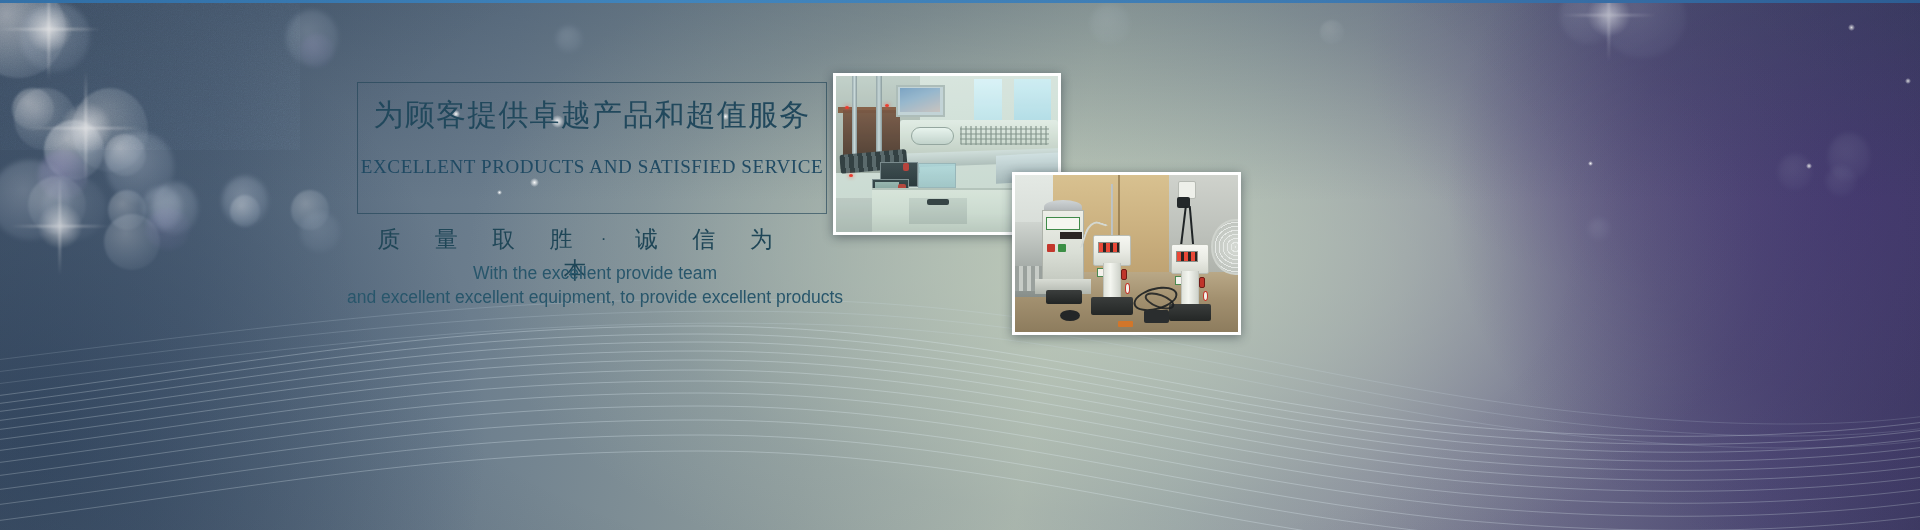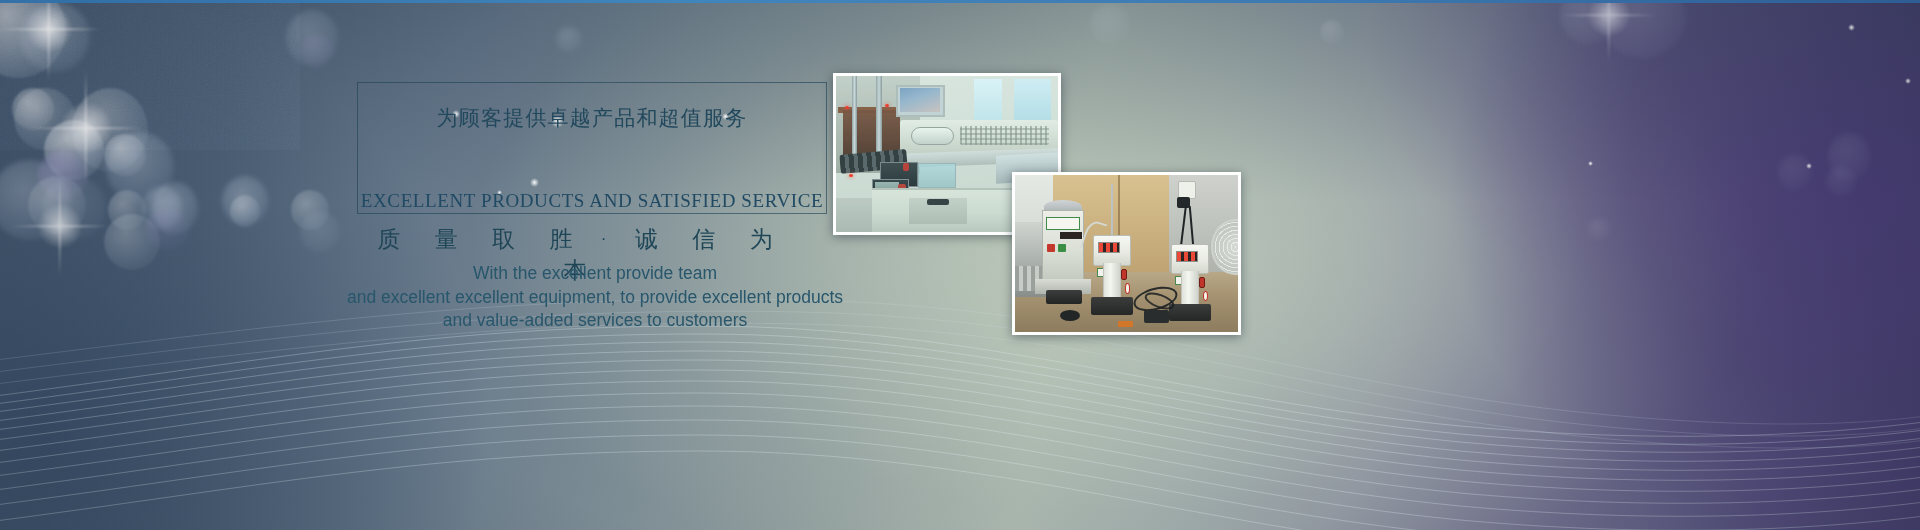--- a/index.html
+++ b/index.html
@@ -122,33 +122,32 @@
   .waves{position:absolute;left:0;bottom:0;width:100%;height:300px;pointer-events:none;}
 
   
   .content{position:absolute;inset:0;}
 
   .title-box{
     position:absolute;left:357px;top:82px;width:470px;height:132px;
     border:1px solid rgba(30,66,86,0.62);
   }
   .title-cn{
-    position:absolute;left:357px;top:104px;width:470px;
+    position:absolute;left:357px;top:95px;width:470px;
     text-align:center;
-    font-size:21px;letter-spacing:1.2px;
+    font-size:30px;letter-spacing:1.2px;
     color:#21485c;
     font-family:"Liberation Sans", sans-serif;
   }
   .title-en{
     position:absolute;left:357px;top:156px;width:470px;
     text-align:center;
     font-family:"Liberation Serif", serif;
     font-size:19px;letter-spacing:.6px;
     color:#204a63;
-    margin-top:34px;
   }
   .slogan{
     position:absolute;left:341px;top:224px;width:470px;
     text-align:center;
     font-size:23px;
     letter-spacing:2px;
     color:#1f4657;
   }
   .slogan span{margin:0 12px;}
   .slogan .dot{margin:0 6px;font-size:17px;position:relative;top:-3px;}
@@ -421,21 +420,20 @@
       <span class="dot">·</span>
       <span>诚</span>
       <span>信</span>
       <span>为</span>
       <span>本</span>
     </div>
 
     <div class="paragraph">
       <div>With the excellent provide team</div>
       <div>and excellent excellent equipment, to provide excellent products</div>
-      <div>and value-added services to customers</div>
     </div>
 
     <div class="photo" id="photo-line">
       <div class="ph-inner">
         <div class="p1-wall"></div>
         <div class="p1-farroom"></div>
         <div class="p1-cabtop"></div>
         <div class="p1-cabinet"></div>
         <div class="p1-win1"></div>
         <div class="p1-win2"></div>

